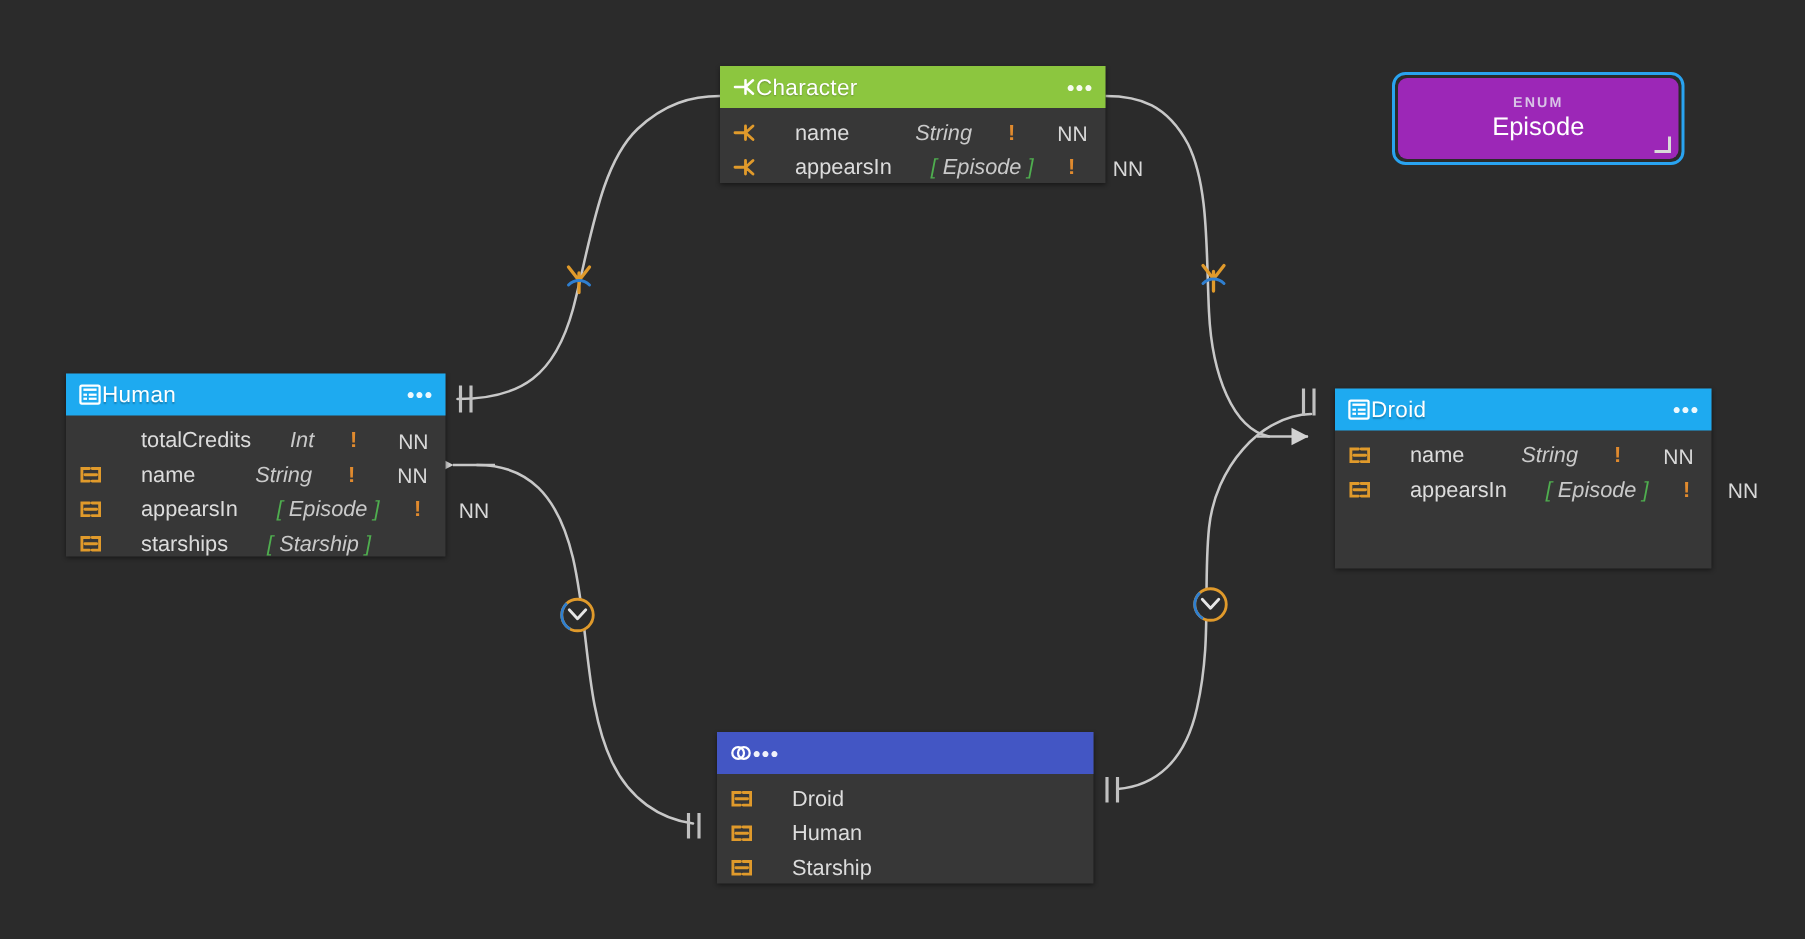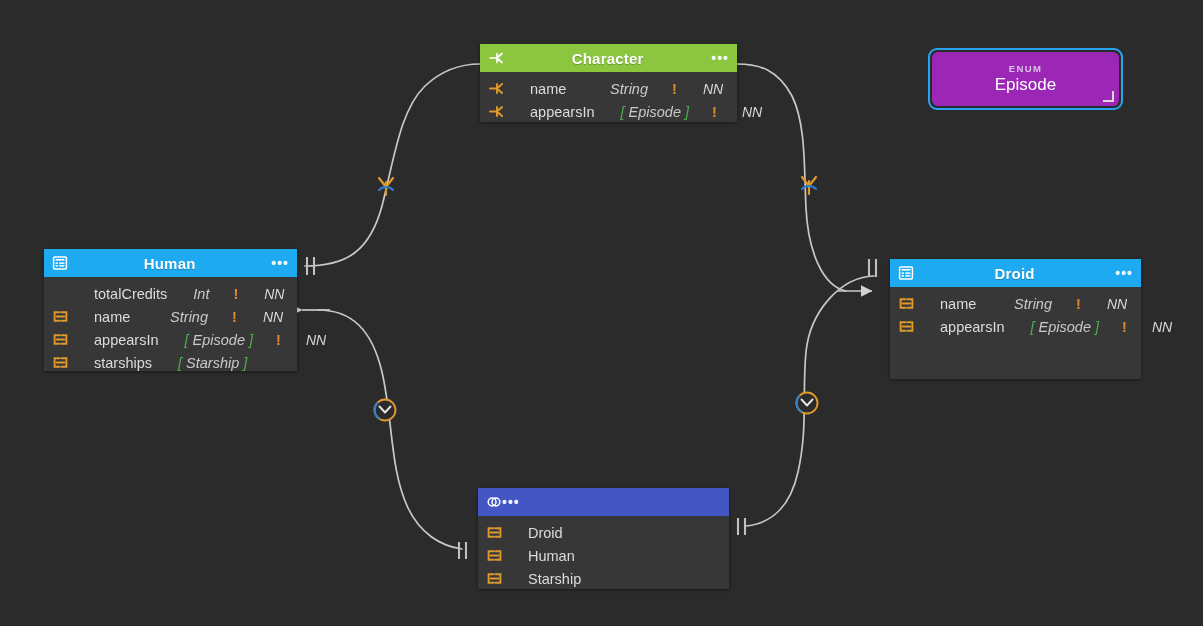--- a/index.html
+++ b/index.html
@@ -42,23 +42,23 @@
   .node-header {
     position: relative;
     height: 28px;
     display: flex;
     align-items: center;
     padding: 0 8px;
     box-sizing: border-box;
   }
   .node-title {
     flex: 1;
-    text-align: center;
+    text-align: left;
     font-size: 15px;
-    font-weight: bold;
+    font-weight: normal;
     color: #ffffff;
     letter-spacing: .2px;
     line-height: 1;
     text-shadow: 0 1px 1px rgba(0,0,0,.25);
   }
   .hdr-icon {
     width: 16px;
     height: 16px;
     flex: 0 0 16px;
     display: block;
@@ -112,23 +112,22 @@
     margin-left: 7px;
     width: 7px;
     text-align: center;
     font-weight: bold;
   }
   .f-bang.hide { visibility: hidden; }
   .f-nn {
     color: #d8d8d8;
     margin-left: 9px;
     width: 24px;
-    text-align: left;
+    text-align: center;
     font-size: 14px;
-    font-style: italic;
   }
   .f-nn.hide { visibility: hidden; }
 
   
   #enum-episode {
     position: absolute;
     box-sizing: border-box;
     border: 2px solid #29a3f0;
     border-radius: 9px;
     padding: 2px;

